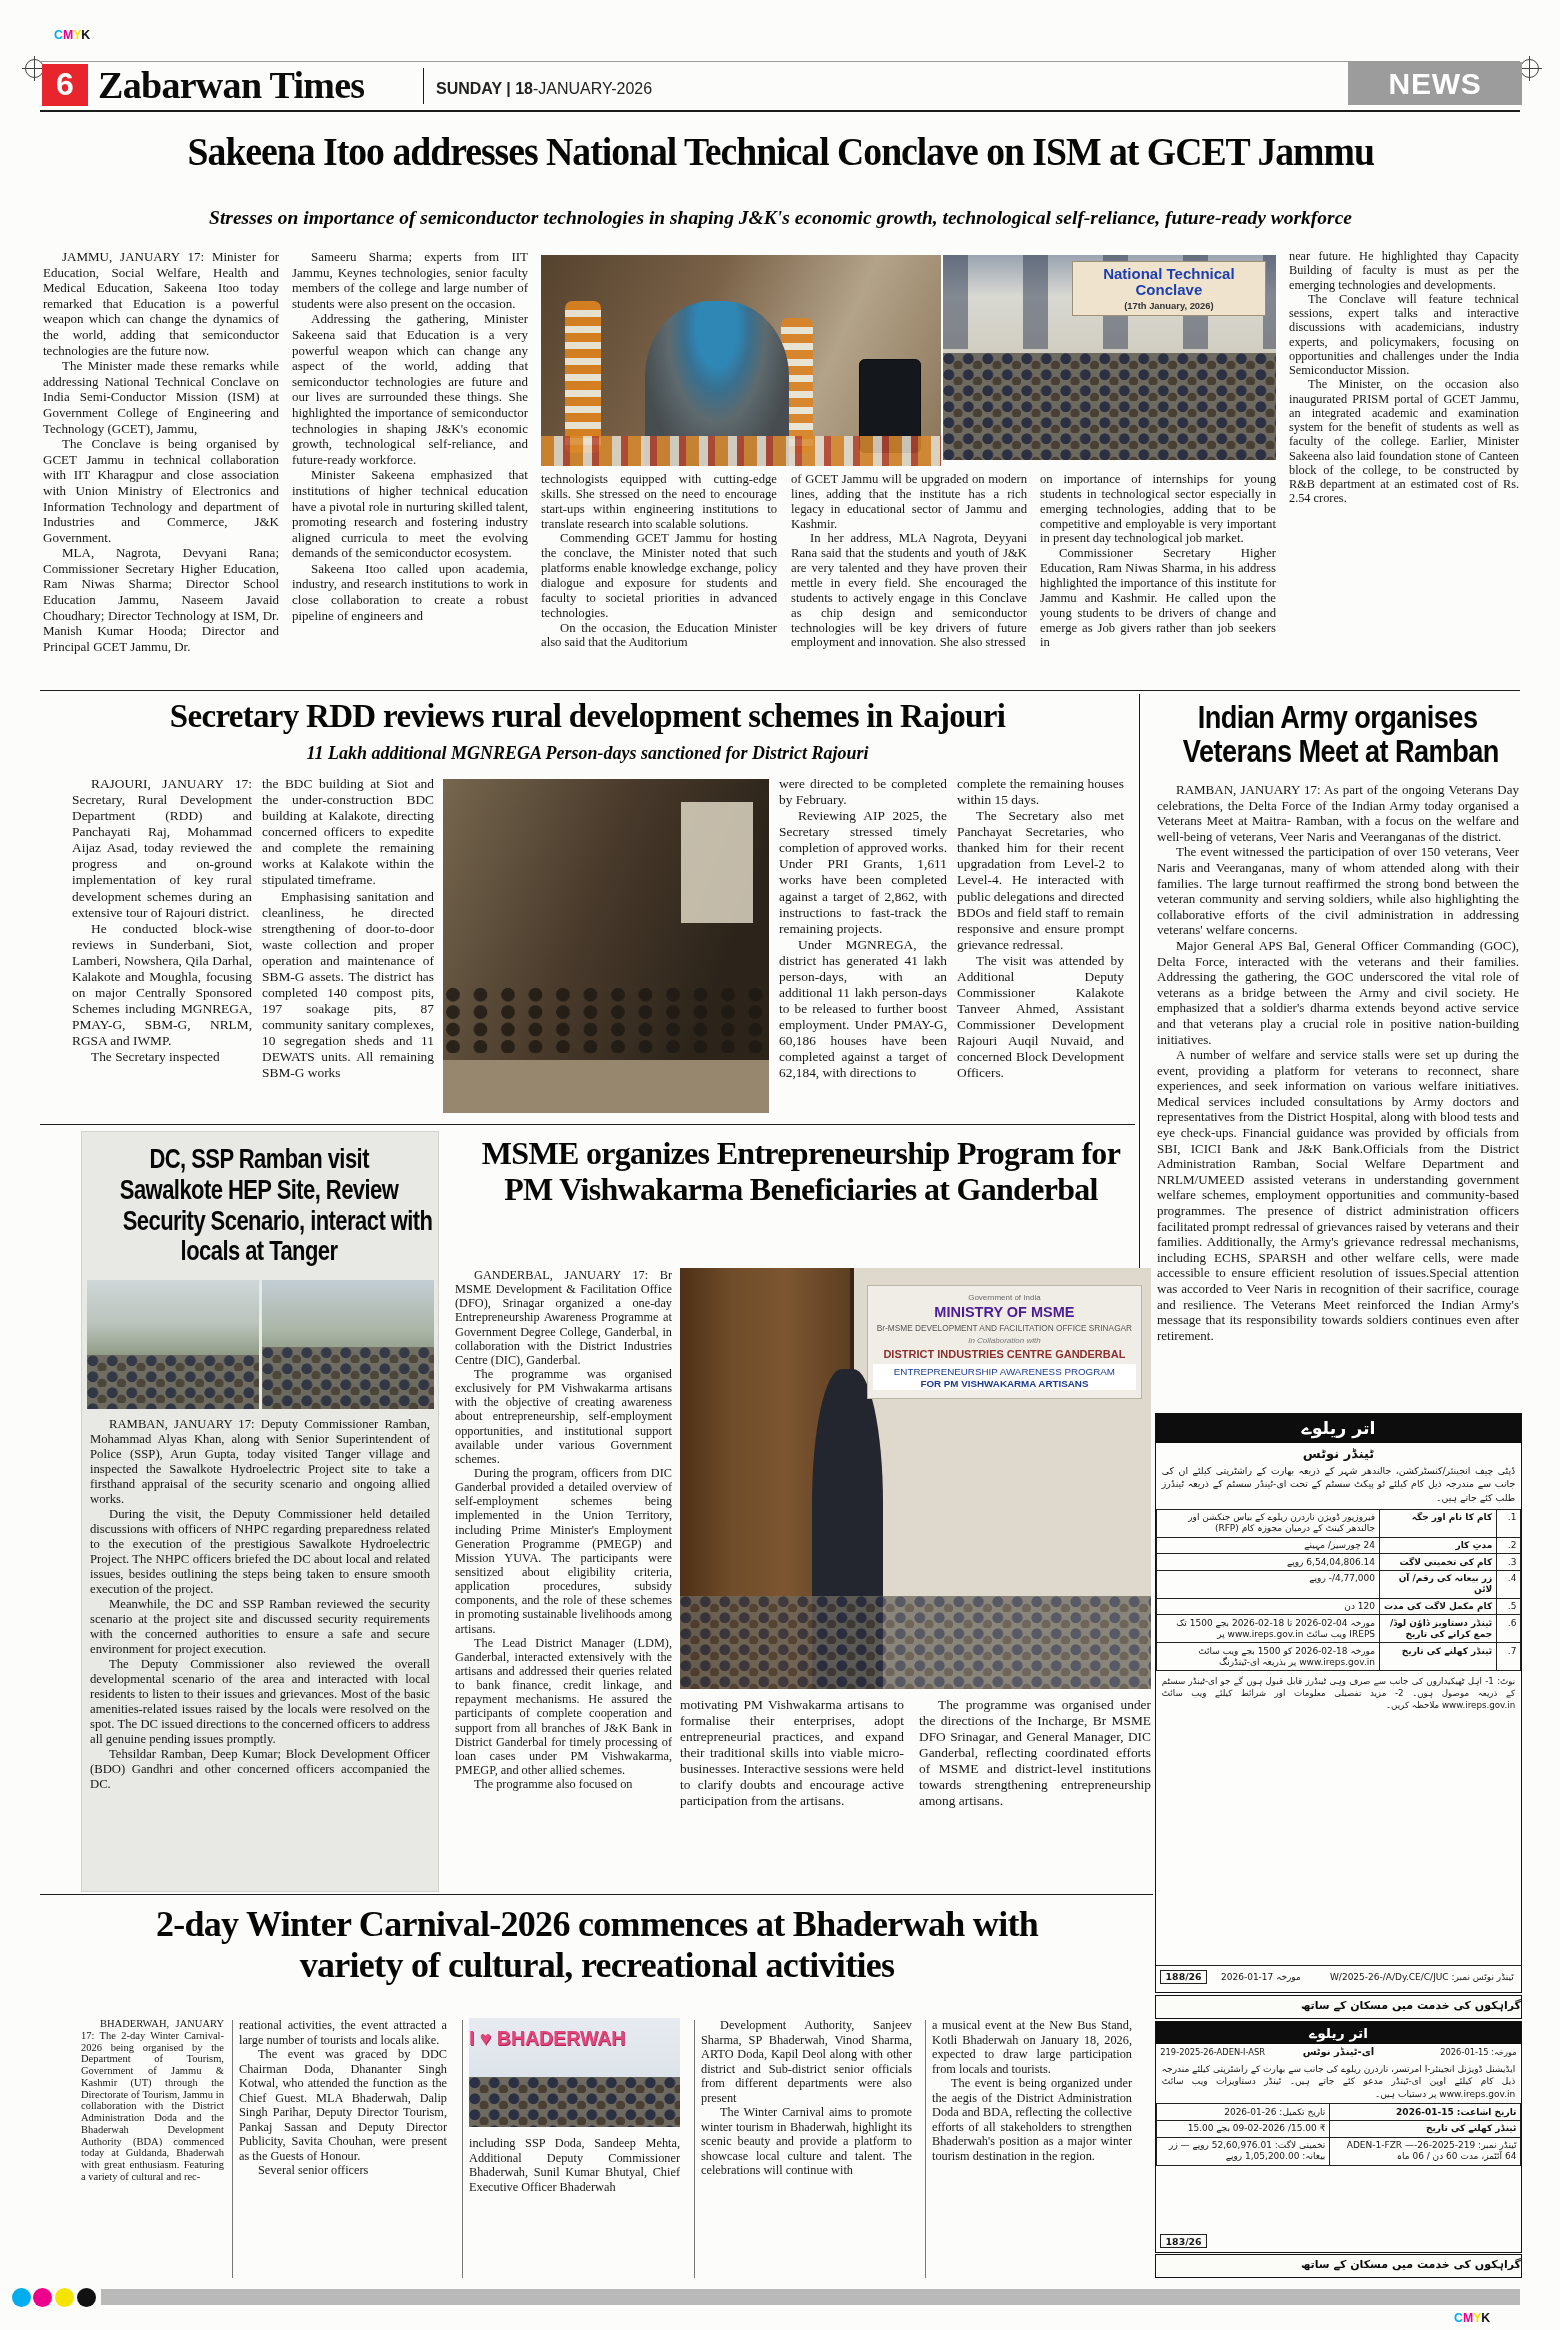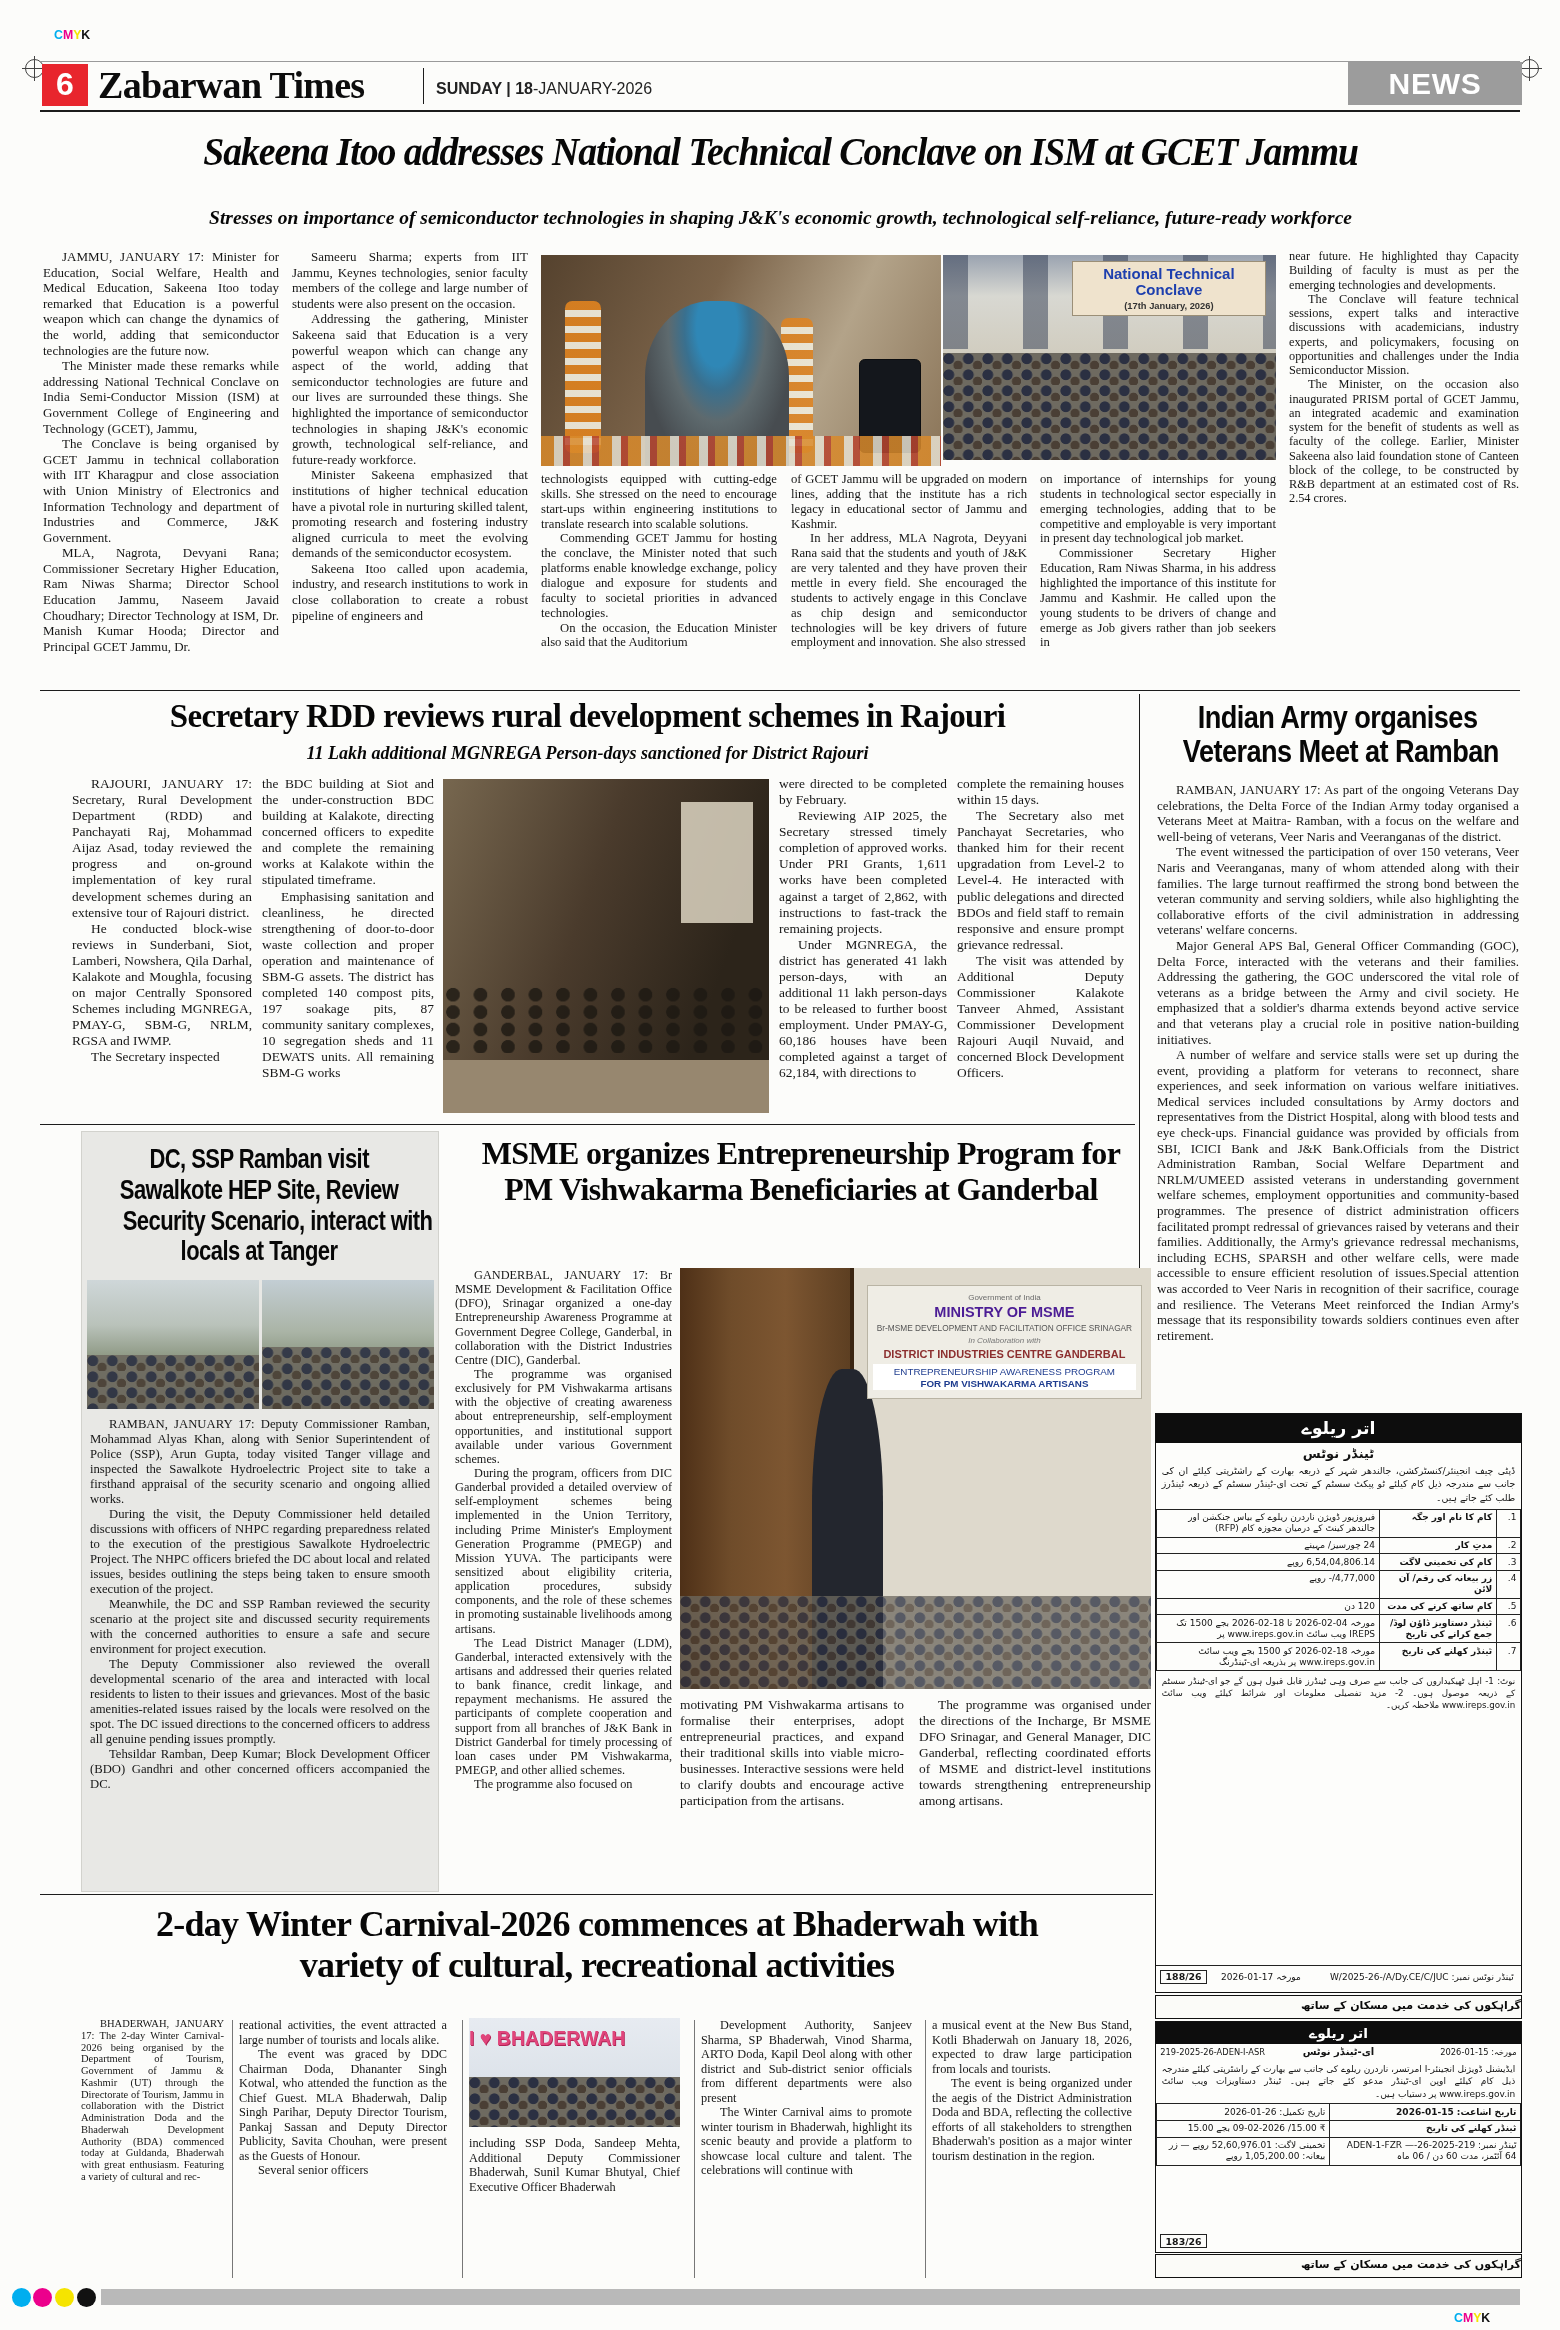--- a/index.html
+++ b/index.html
@@ -60,21 +60,21 @@
   </div>
   <div class="rule" style="left:423px;top:68px;width:1.4px;height:36px;"></div>
   <div class="abs sans" style="left:436px;top:80px;font-size:16px;color:#222;">
     <span style="font-weight:700;">SUNDAY | 18</span><span>-JANUARY-2026</span>
   </div>
   <div class="abs sans" style="left:1348px;top:62px;width:174px;height:43px;background:#9c9c9c;color:#fff;font-weight:700;font-size:30px;text-align:center;line-height:43px;letter-spacing:0.7px;">
     <span>NEWS</span>
   </div>
   <div class="rule" style="left:40px;top:110px;width:1480px;height:2.2px;"></div>
 
-  <div class="abs hl serif" style="left:42px;top:127px;width:1477px;font-size:41px;letter-spacing:-1.1px;font-style:italic;">
+  <div class="abs hl serif" style="left:42px;top:127px;width:1477px;font-size:41px;letter-spacing:-1.1px;">
     <span class="sqz" style="transform:scaleX(.92);">Sakeena Itoo addresses National Technical Conclave on ISM at GCET Jammu</span>
   </div>
   <div class="abs hl serif" style="left:42px;top:207px;width:1477px;font-size:19.5px;font-style:italic;">
     <span>Stresses on importance of semiconductor technologies in shaping J&amp;K's economic growth, technological self-reliance, future-ready workforce</span>
   </div>
 
   <div class="col serif" style="left:43px;top:249px;width:236px;height:437px;font-size:13px;line-height:1.2;">
       <p>JAMMU, JANUARY 17: Minister for Education, Social Welfare, Health and Medical Education, Sakeena Itoo today remarked that Education is a powerful weapon which can change the dynamics of the world, adding that semiconductor technologies are the future now.</p>
       <p>The Minister made these remarks while addressing National Technical Conclave on India Semi-Conductor Mission (ISM) at Government College of Engineering and Technology (GCET), Jammu,</p>
       <p>The Conclave is being organised by GCET Jammu in technical collaboration with IIT Kharagpur and close association with Union Ministry of Electronics and Information Technology and department of Industries and Commerce, J&amp;K Government.</p>
@@ -189,21 +189,21 @@
             <td style="font-weight:700;">کام کی تخمینی لاگت</td>
             <td>6,54,04,806.14 روپے</td>
           </tr>
       <tr>
             <td>4.</td>
             <td style="font-weight:700;">زر بیعانہ کی رقم/ آن لائن</td>
             <td>4,77,000/- روپے</td>
           </tr>
       <tr>
             <td>5.</td>
-            <td style="font-weight:700;">کام ساتھ کرنے کی مدت</td>
+            <td style="font-weight:700;">کام مکمل لاگت کی مدت</td>
             <td>120 دن</td>
           </tr>
       <tr>
             <td>6.</td>
             <td style="font-weight:700;">ٹینڈر دستاویز ڈاؤن لوڈ/ جمع کرانے کی تاریخ</td>
             <td>مورخہ 04-02-2026 تا 18-02-2026 بجے 1500 تک IREPS ویب سائٹ www.ireps.gov.in پر</td>
           </tr>
       <tr>
             <td>7.</td>
             <td style="font-weight:700;">ٹینڈر کھلنے کی تاریخ</td>

